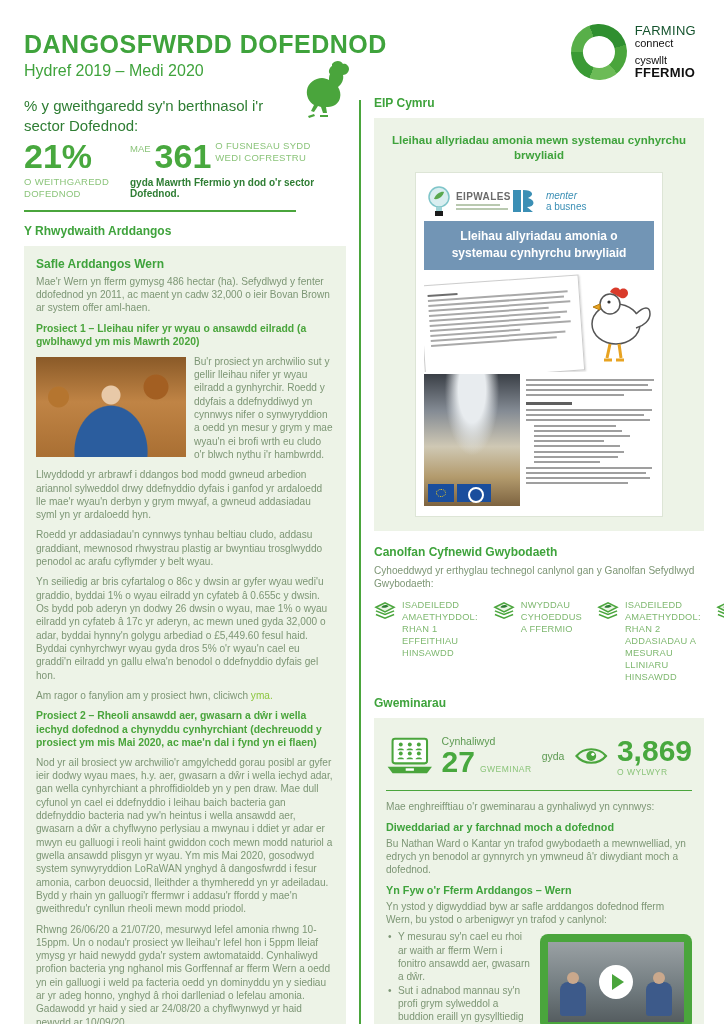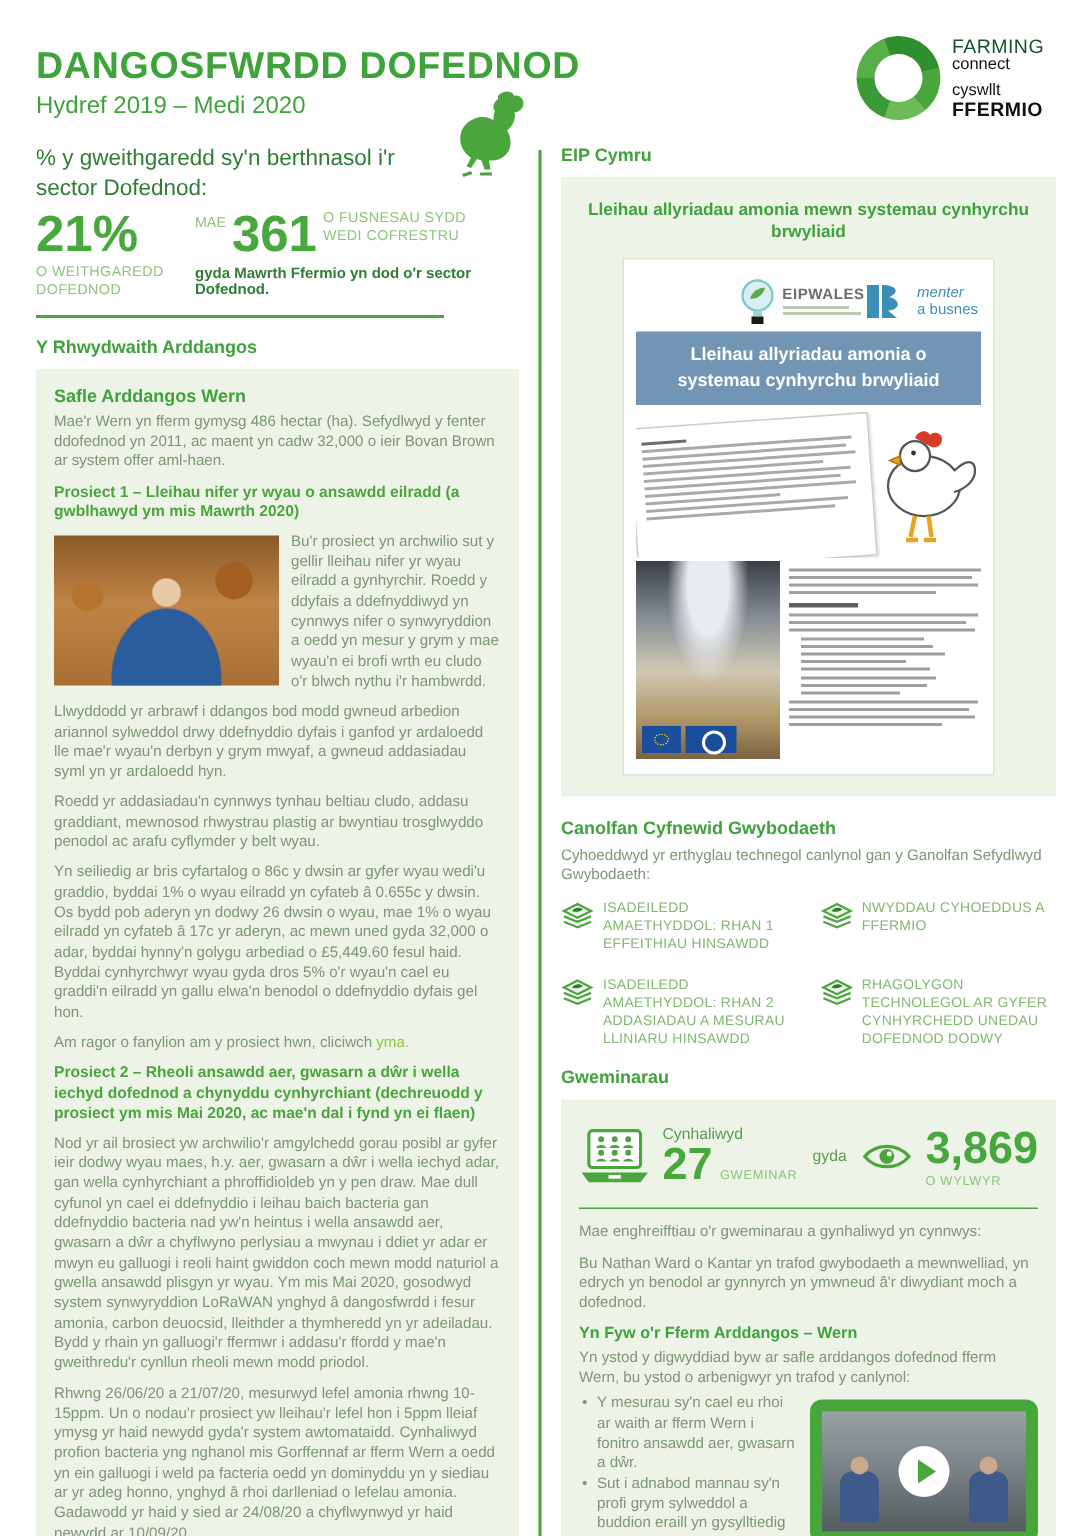--- a/index.html
+++ b/index.html
@@ -59,21 +59,21 @@
   .photos3 .ph { width:100px; height:66px; }
   .ph-a { background: radial-gradient(ellipse at 55% 60%, #30302e 0 26%, transparent 27%),
           linear-gradient(160deg,#7a6a55 0%,#b9a98d 40%,#8c5b35 75%,#caa36a 100%); }
   .ph-b { position:relative; background:linear-gradient(180deg,#6d6152 0%,#8c7c64 100%); }
   .ph-b::after { content:""; position:absolute; left:30px; top:10px; width:40px; height:46px; background:#e8e2d2; border:1px solid #bbb; }
   .ph-c { background:linear-gradient(100deg,#3c3f45 0%,#9aa0a8 30%,#d8cfae 55%,#b59964 80%,#6e5631 100%); }
 
   
   .eip-box-title { font-size:11.5px; font-weight:bold; color:#3fa33c; text-align:center; margin:4px 2px 10px 2px; line-height:1.3; }
   .poster { width:246px; margin:0 auto 4px auto; background:#fff; box-shadow:0 0 0 1px #dde5d6; padding:8px 8px 10px 8px; }
-  .poster-logos { display:flex; justify-content:flex-end; align-items:center; height:40px; padding:0 2px; }
+  .poster-logos { display:flex; justify-content:flex-start; align-items:center; height:40px; padding:0 2px; }
   .eiplogo { display:flex; align-items:center; gap:4px; }
   .eip-name { font-size:10px; font-weight:bold; color:#6b6b6b; letter-spacing:.4px; }
   .eip-tag { height:2px; width:44px; background:#b9c9b0; margin-top:2px; }
   .menter { display:flex; align-items:center; gap:5px; }
   .menter-text { font-size:10px; color:#3b8fb5; line-height:1.1; font-style:italic; }
   .menter-text .mt2 { font-style:normal; }
   .poster-banner { background:#7295b5; color:#fff; font-weight:bold; font-size:12px; text-align:center;
     padding:7px 10px; line-height:1.45; }
   .poster-mid { position:relative; height:102px; overflow:hidden; }
   .paper { position:absolute; left:-2px; top:10px; width:160px; height:96px; background:#fff;
@@ -91,21 +91,21 @@
   .eu-logo2 { width:34px; height:18px; background:#1a4e9d; position:relative; }
   .eu-logo2::after { content:""; position:absolute; left:11px; top:3px; width:12px; height:12px; border:2px solid #fff; border-radius:50%; }
   .pb-text { flex:1; padding-top:2px; }
   .pb-text .tl { background:#9f9f9f; }
   .pb-h { height:3px; background:#5f5f5f; width:46px; margin:6px 0 4px 0; }
   .pb-list { margin:4px 0 4px 8px; }
   .pb-list .tl { margin:3.2px 0; }
 
   
   .kec-intro { font-size:10.1px; color:#7d9675; margin-top:5px; line-height:1.3; }
-  .kec-grid { display:grid; grid-template-columns:1fr 1fr; column-gap:14px; row-gap:9px; margin-top:9px;gap:15px; }
+  .kec-grid { display:grid; grid-template-columns:1fr 1fr 1fr 1fr; column-gap:14px; row-gap:9px; margin-top:9px;gap:15px; }
   .kec-item { display:flex; gap:6px; }
   .kec-item svg { flex:0 0 auto; margin-top:1px; }
   .kec-label { font-size:9.3px; color:#7fb870; letter-spacing:.2px; line-height:1.3; }
 
   
   .web-stats { display:flex; align-items:center; gap:8px; padding:4px 0 2px 0; }
   .web-mid { line-height:1; }
   .web-held { font-size:10.5px; color:#5d9a52; }
   .web-count-row { display:flex; align-items:baseline; gap:5px; }
   .web-count { font-size:30px; font-weight:800; color:#48a83e; }
@@ -391,20 +391,21 @@
           <div class="web-view">
             <div class="web-viewers">3,869</div>
             <div class="web-viewers-label">O WYLWYR</div>
           </div>
         </div>
 
         <div class="thin-rule"></div>
 
         <div class="body-p">Mae enghreifftiau o'r gweminarau a gynhaliwyd yn cynnwys:</div>
 
+        <div class="wb-title">Diweddariad ar y farchnad moch a dofednod</div>
         <div class="body-p">Bu Nathan Ward o Kantar yn trafod gwybodaeth a mewnwelliad, yn edrych yn benodol ar gynnyrch yn ymwneud â'r diwydiant moch a dofednod.</div>
 
         <div class="wb-title">Yn Fyw o'r Fferm Arddangos – Wern</div>
         <div class="body-p" style="margin-bottom:4px">Yn ystod y digwyddiad byw ar safle arddangos dofednod fferm Wern, bu ystod o arbenigwyr yn trafod y canlynol:</div>
 
         <ul class="bullets">
           <li style="margin-bottom:0">
             <div class="tv">
               <div class="tv-frame">
                 <div class="tv-screen">

